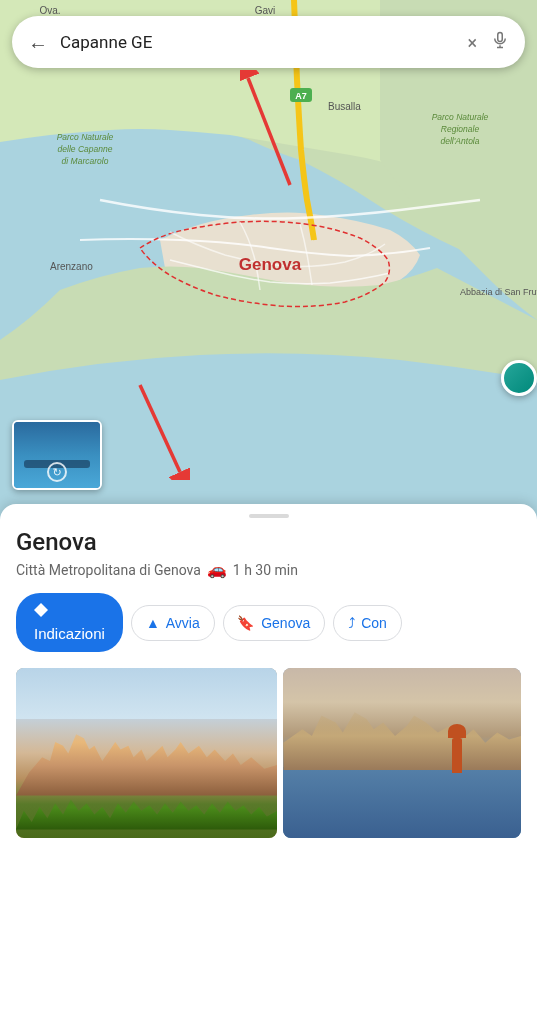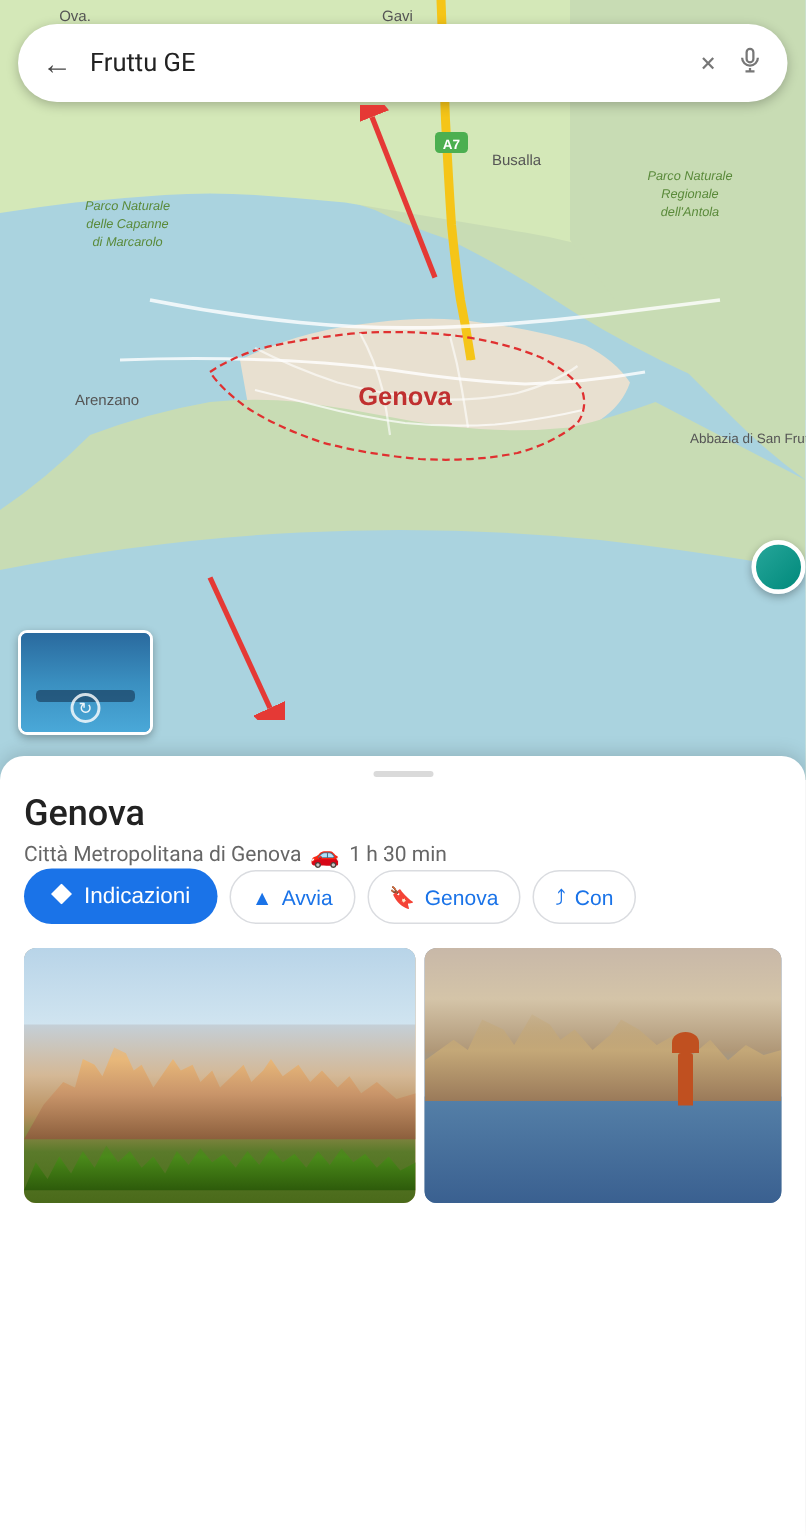--- a/index.html
+++ b/index.html
@@ -164,20 +164,21 @@
       font-weight: 500;
       color: #222;
       margin-bottom: 4px;
     }
     .place-subtitle {
       font-size: 14px;
       color: #666;
       display: flex;
       align-items: center;
       gap: 6px;
+      margin-bottom: 14px;
     }
     .place-subtitle .car-icon {
       font-size: 16px;
     }
 
     
     .actions-row {
       display: flex;
       gap: 8px;
       margin-bottom: 16px;
@@ -188,20 +189,21 @@
       color: #fff;
       border: none;
       border-radius: 24px;
       padding: 10px 18px;
       font-size: 15px;
       font-weight: 500;
       display: flex;
       gap: 8px;
       cursor: pointer;
       white-space: nowrap;
+      flex-direction: column;
     }
     .btn-indicazioni .nav-diamond {
       width: 14px;
       height: 14px;
       background: #fff;
       clip-path: polygon(50% 0%, 100% 50%, 50% 100%, 0% 50%);
       flex-shrink: 0;
     }
     .btn-outline {
       background: #fff;
@@ -429,21 +431,21 @@
       <marker id="arrowhead-down" markerWidth="10" markerHeight="7" refX="0" refY="3.5" orient="auto">
         <polygon points="0 0, 10 3.5, 0 7" fill="#e53935"></polygon>
       </marker>
     </defs>
     <line x1="10" y1="5" x2="50" y2="92" stroke="#e53935" stroke-width="3.5" marker-end="url(#arrowhead-down)"></line>
   </svg>
 </div>
 
 <div class="search-bar">
   <span class="back-btn">←</span>
-  <span class="search-text">Fruttu GE</span>
+  <span class="search-text">Capanne GE</span>
   <span class="clear-btn">×</span>
   <span class="mic-btn">
     <svg width="18" height="18" viewBox="0 0 24 24" fill="none" stroke="#777" stroke-width="2">
       <rect x="9" y="2" width="6" height="12" rx="3"></rect>
       <path d="M5 10a7 7 0 0014 0"></path>
       <line x1="12" y1="19" x2="12" y2="22"></line>
       <line x1="8" y1="22" x2="16" y2="22"></line>
     </svg>
   </span>
 </div>

